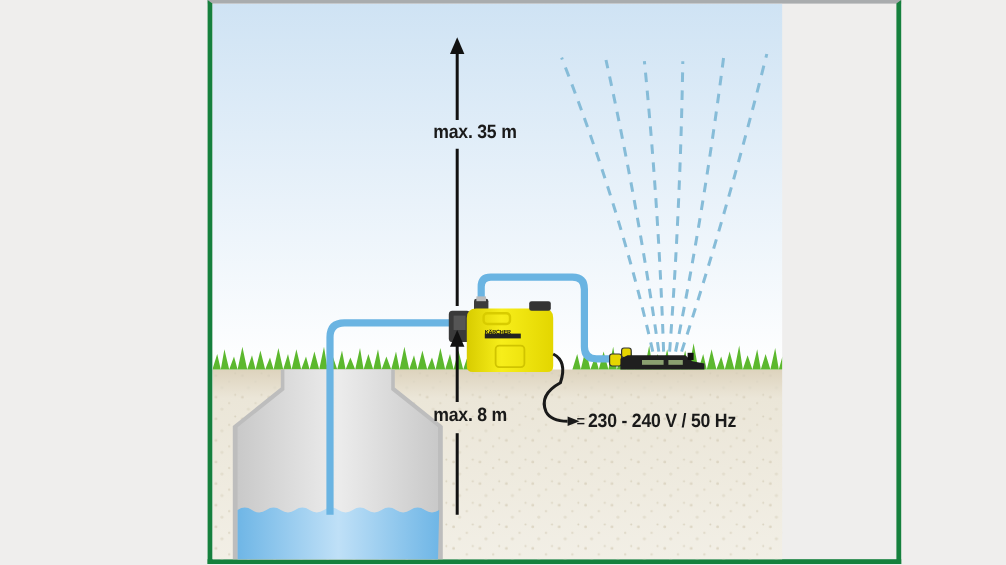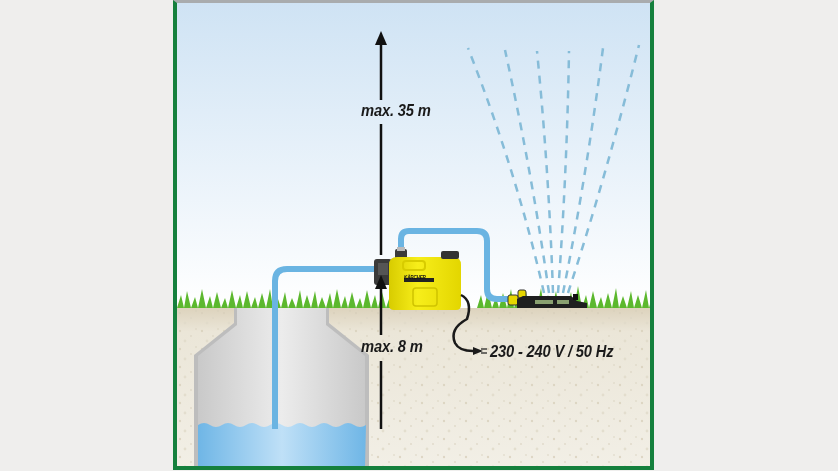--- a/index.html
+++ b/index.html
@@ -3,26 +3,25 @@
   <meta charset="utf-8">
   <style>
     html, body { margin: 0; padding: 0; }
     body {
       width: 838px; height: 471px; overflow: hidden;
       background: #efeeed;
       font-family: "Liberation Sans", sans-serif;
       position: relative;
     }
     .frame {
-      position: absolute; left: 173px; top: 0; width: 481px; height: 470px;
+      position: absolute; left: 173px; top: 0; width: 578px; height: 470px;
       box-sizing: border-box;
       border: 4px solid #15803d;
       border-top: 3px solid #a9acae;
       overflow: hidden;
-      font-style: italic;
     }
     svg { display: block; }
     .label {
       position: absolute;
       font-family: "Liberation Sans", sans-serif;
       font-weight: bold;
       color: #1a1a1a;
       font-size: 16px;
       letter-spacing: -0.2px;
       white-space: nowrap;

